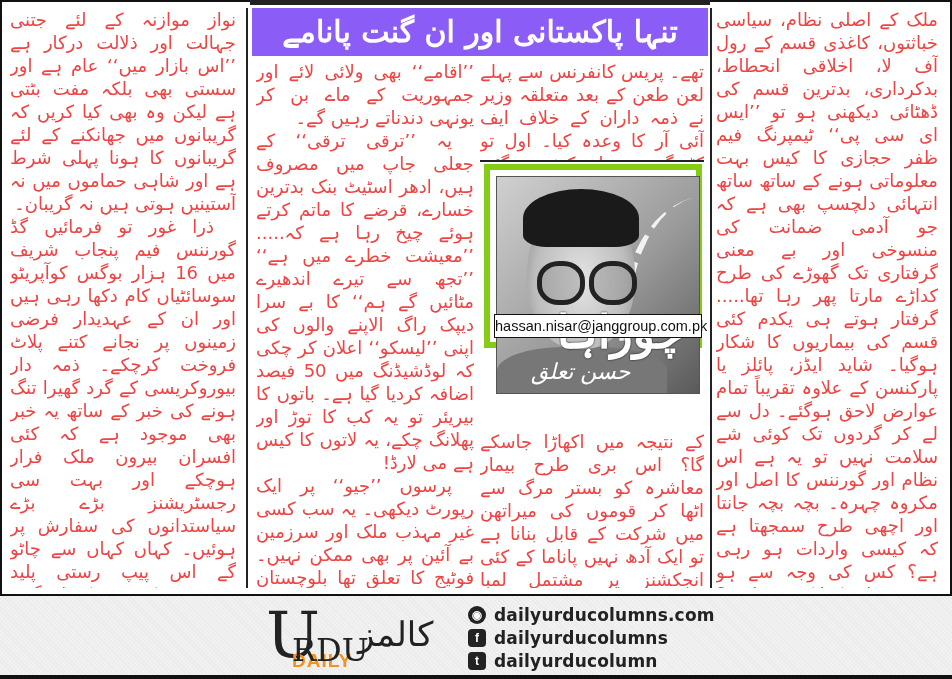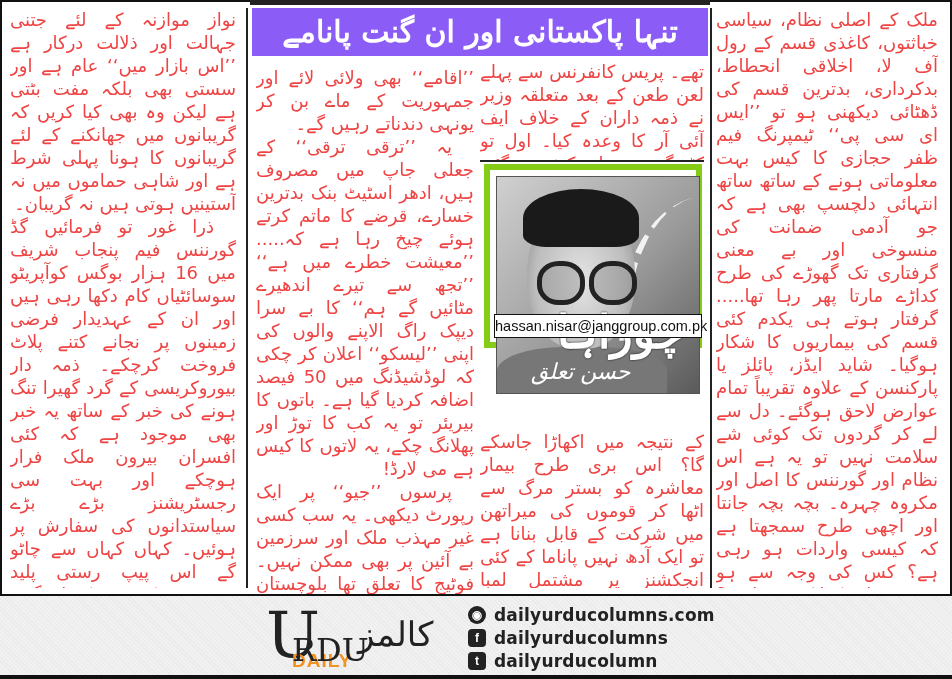--- a/index.html
+++ b/index.html
@@ -9,21 +9,21 @@
   .col{position:absolute;direction:rtl;text-align:justify;font-size:18px;line-height:23px;color:#ef4444;overflow:hidden;}
   .col p{margin:0;}
   .col p.ind{text-indent:22px;}
   #col1{left:716px;top:8px;width:222px;height:580px;}
   #col4{left:10px;top:8px;width:226px;height:580px;}
   .sep{position:absolute;top:8px;width:2px;height:580px;background:#222;}
   #sep-r{left:710px;}
   #sep-l{left:246px;}
   .headline{position:absolute;left:252px;top:8px;width:456px;height:48px;background:#8b5cf6;color:#fff;direction:rtl;text-align:center;font-size:30px;line-height:48px;font-family:"DejaVu Serif",serif;font-weight:bold;letter-spacing:1px;}
   #col2{left:480px;top:60px;width:224px;height:100px;}
-  #col3{left:256px;top:60px;width:218px;height:528px;margin-top:6px;}
+  #col3{left:256px;top:60px;width:218px;height:528px;}
   #col2b{left:480px;top:430px;width:224px;height:158px;}
   .rule{position:absolute;left:480px;top:160px;width:224px;height:2px;background:#222;}
   .photo-box{position:absolute;left:484px;top:164px;width:218px;height:184px;border:6px solid #84cc16;box-sizing:border-box;background:#fff;}
   .photo{position:absolute;left:6px;top:6px;width:202px;height:216px;background:linear-gradient(135deg,#d0d0d0 0%,#9a9a9a 55%,#5a5a5a 100%);overflow:hidden;border:1px solid #555;}
   .face{position:absolute;left:30px;top:22px;width:108px;height:150px;border-radius:50% 50% 45% 45%;background:radial-gradient(ellipse at 50% 55%,#e4e4e4 0%,#bdbdbd 60%,#7a7a7a 100%);}
   .hair{position:absolute;left:26px;top:12px;width:116px;height:58px;border-radius:50% 50% 20% 20%;background:#1a1a1a;}
   .glass{position:absolute;top:84px;width:38px;height:34px;border:5px solid #222;border-radius:45%;background:rgba(120,120,120,.35);}
   .glass.l{left:40px;}
   .glass.r{left:92px;}
   .shoulders{position:absolute;left:0;top:170px;width:170px;height:60px;background:#777;border-radius:40% 40% 0 0;}

